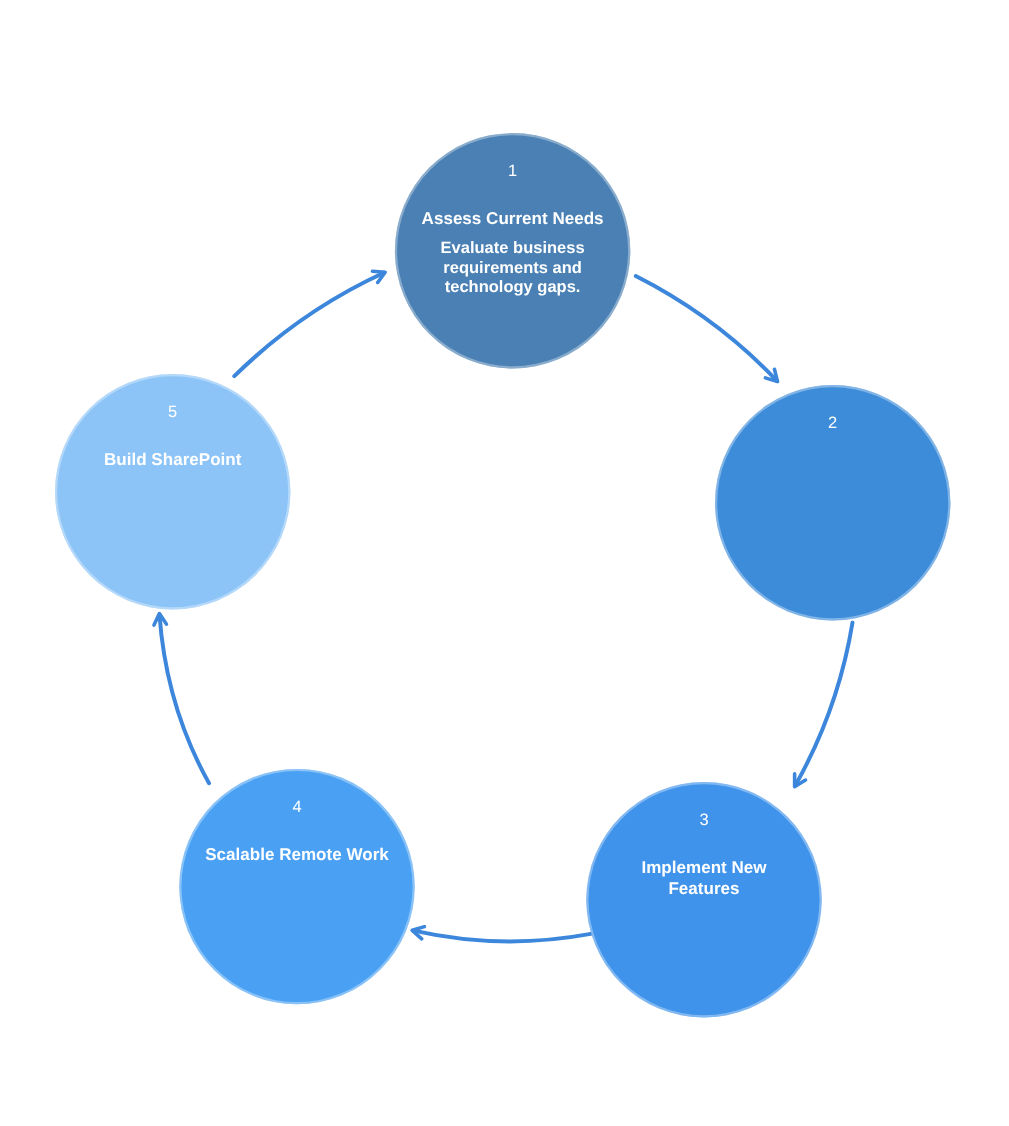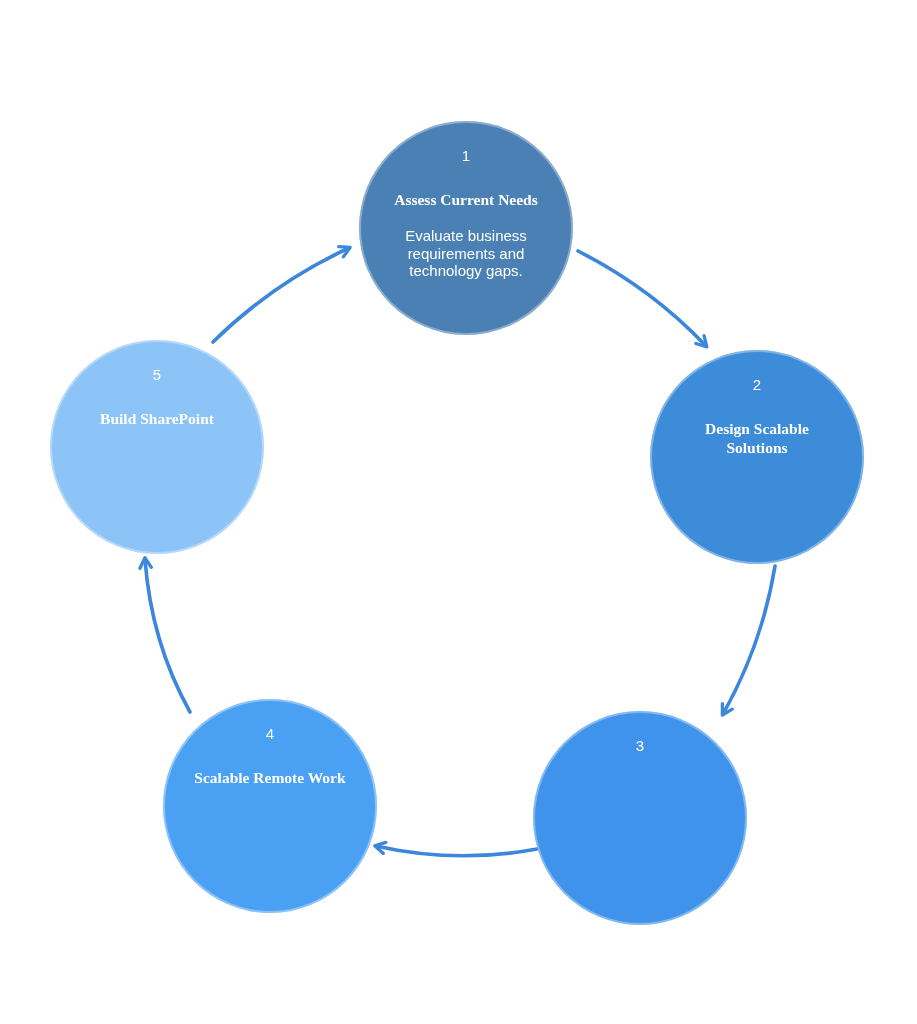--- a/index.html
+++ b/index.html
@@ -36,26 +36,25 @@
     font-weight: 500;
     line-height: 16px;
   }
   .step .title {
     margin-top: 26px;
     font-size: 15.5px;
     font-weight: 600;
     line-height: 19px;
     white-space: pre-line;
     max-width: 178px;
-    font-family: Liberation Serif, serif;
   }
   .step .desc {
-    margin-top: 18px;
+    margin-top: 8px;
     font-size: 15px;
-    font-weight: 400;
+    font-weight: 700;
     line-height: 17.5px;
     white-space: pre-line;
     max-width: 178px;
   }
   .step-1 { left: 359px; top: 121px; }
   .step-2 { left: 650px; top: 350px; }
   .step-3 { left: 533px; top: 711px; }
   .step-4 { left: 163px; top: 699px; }
   .step-5 { left:  50px; top: 340px; }
 </style>
@@ -80,26 +79,26 @@
   <div class="step step-1" style="background: rgb(74, 128, 179);">
     <div class="num">1</div>
     <div class="title">Assess Current Needs</div>
     <div class="desc">Evaluate business
 requirements and
 technology gaps.</div>
   </div>
 
   <div class="step step-2" style="background: rgb(61, 140, 217);">
     <div class="num">2</div>
-    <div class="title">Design Scalable
-Solutions</div>
   </div>
 
   <div class="step step-3" style="background: rgb(63, 147, 234);">
     <div class="num">3</div>
+    <div class="title">Implement New
+Features</div>
   </div>
 
   <div class="step step-4" style="background: rgb(74, 161, 243);">
     <div class="num">4</div>
     <div class="title">Scalable Remote Work</div>
   </div>
 
   <div class="step step-5" style="background: rgb(140, 196, 247);">
     <div class="num">5</div>
     <div class="title">Build SharePoint</div>

